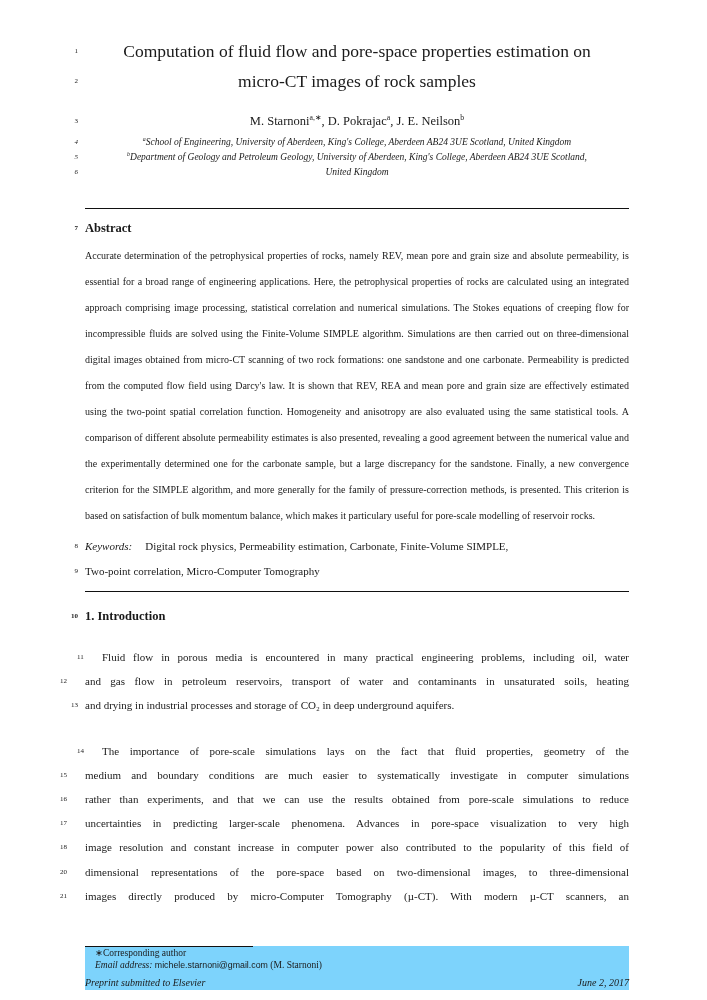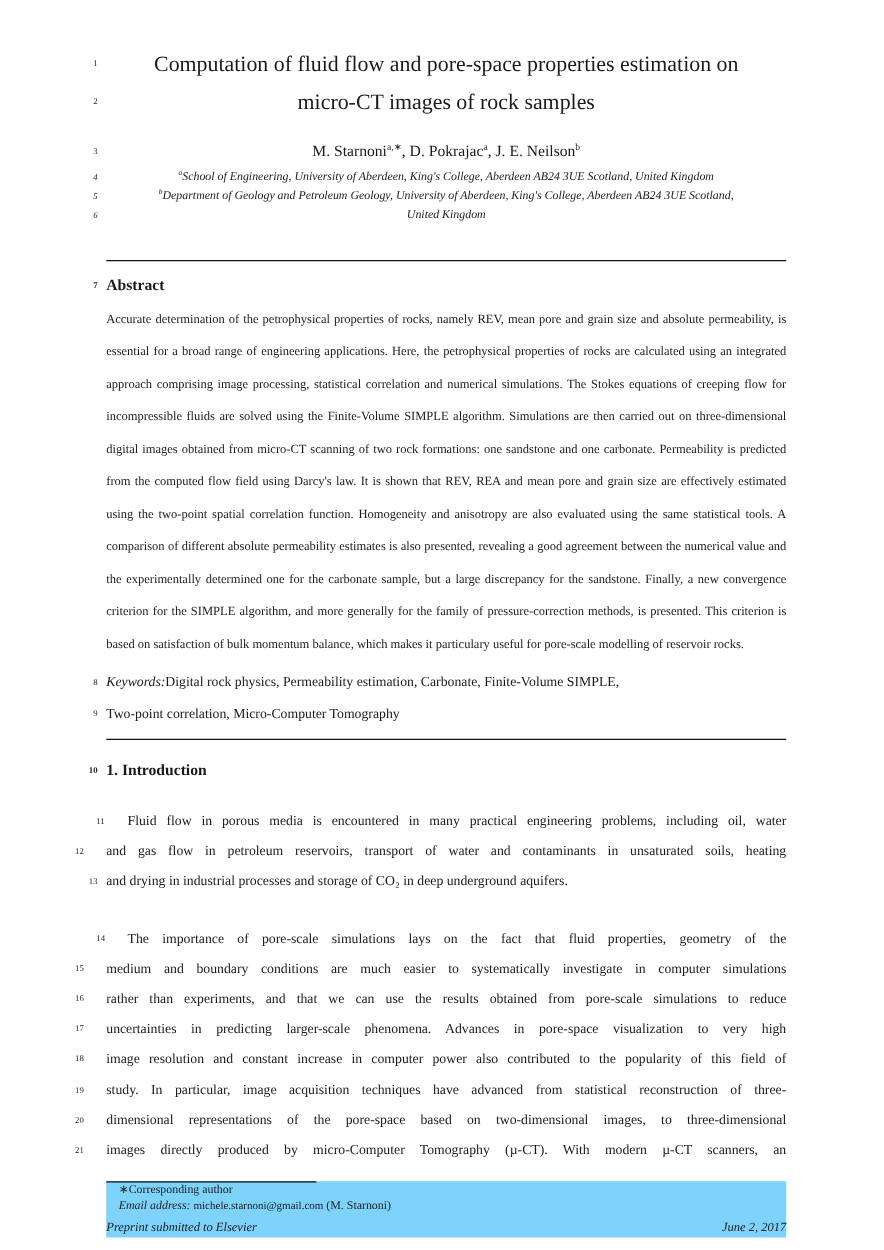--- a/index.html
+++ b/index.html
@@ -37,38 +37,38 @@
   .abstract-heading{
     font-size:12.5px;font-weight:bold;line-height:16px;margin-top:11px;
   }
   .abstract-text{
     margin:7px 0 0 0;
     font-size:10px;line-height:26px;
     text-align:justify;
   }
   .kw-block{margin-top:5px;}
   .kw-line{font-size:11px;line-height:25px;}
-  .kw-label{font-style:italic;margin-right:0;}
+  .kw-label{font-style:italic;margin-right:13px;}
   .section-heading{
     font-size:12.5px;font-weight:bold;line-height:16px;margin-top:16px;
   }
   .intro-block{margin-top:8px;}
   .body-line{
     font-size:11px;line-height:24.2px;
   }
   .jl{text-align:justify;text-align-last:justify;}
   .indent{text-indent:17px;margin-top:21px;}
   .footer{
     position:absolute;left:85px;right:78px;bottom:10px;background:#7dd3fc;
   }
   .footnote-rule{width:168px;height:1px;background:#111;}
   .fn-line{font-size:9.5px;line-height:12px;}
   .fn-indent{padding-left:10px;}
   .it{font-style:italic;}
-  .mono{font-family:Liberation Serif, serif;font-size:8.8px;margin-top:22px;}
+  .mono{font-family:Liberation Sans, sans-serif;font-size:8.8px;margin-top:22px;}
   .submit-row{
     display:flex;justify-content:space-between;
     font-size:10px;font-style:italic;line-height:14px;margin-top:5px;gap:22px;
   }
 </style>
 </head>
 <body>
 
 <div class="page">
 
@@ -147,23 +147,20 @@
     <div class="line body-line jl">
       <span class="lineno">16</span><span>rather than experiments, and that we can use the results obtained from pore-scale simulations to reduce</span>
     </div>
     <div class="line body-line jl">
       <span class="lineno">17</span><span>uncertainties in predicting larger-scale phenomena. Advances in pore-space visualization to very high</span>
     </div>
     <div class="line body-line jl">
       <span class="lineno">18</span><span>image resolution and constant increase in computer power also contributed to the popularity of this field of</span>
     </div>
     <div class="line body-line jl">
-      <span class="lineno">19</span><span>study. In particular, image acquisition techniques have advanced from statistical reconstruction of three-</span>
-    </div>
-    <div class="line body-line jl">
       <span class="lineno">20</span><span>dimensional representations of the pore-space based on two-dimensional images, to three-dimensional</span>
     </div>
     <div class="line body-line jl">
       <span class="lineno">21</span><span>images directly produced by micro-Computer Tomography (µ-CT). With modern µ-CT scanners, an</span>
     </div>
   </div>
 
   <div class="footer">
     <div class="footnote-rule"></div>
     <div class="fn-line fn-indent">∗Corresponding author</div>

